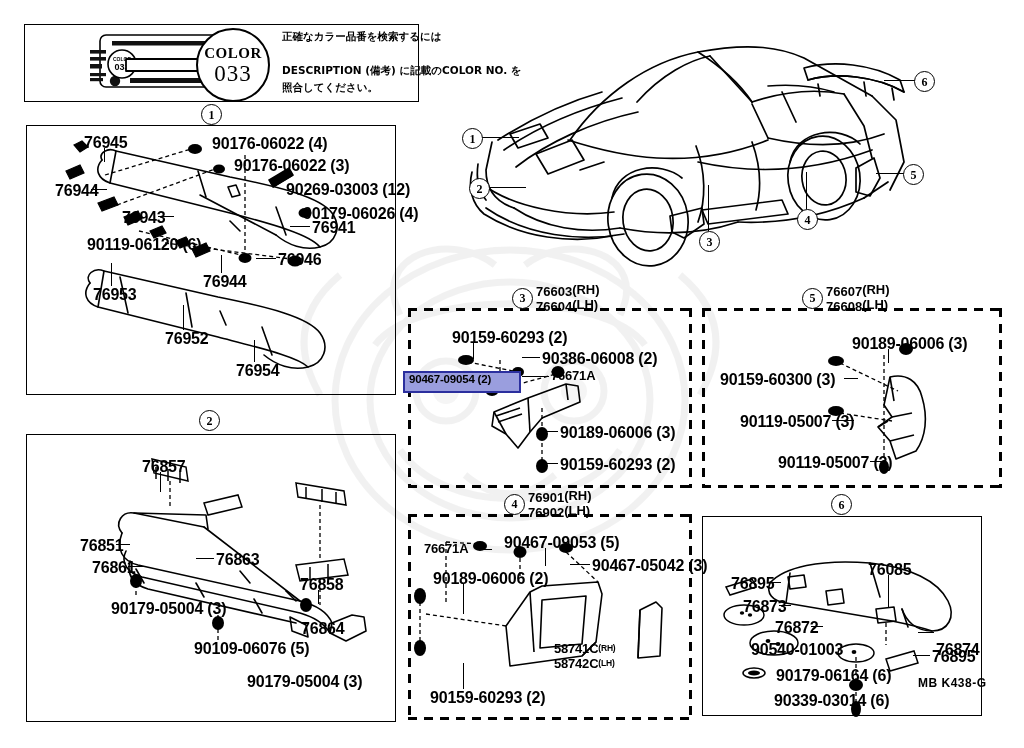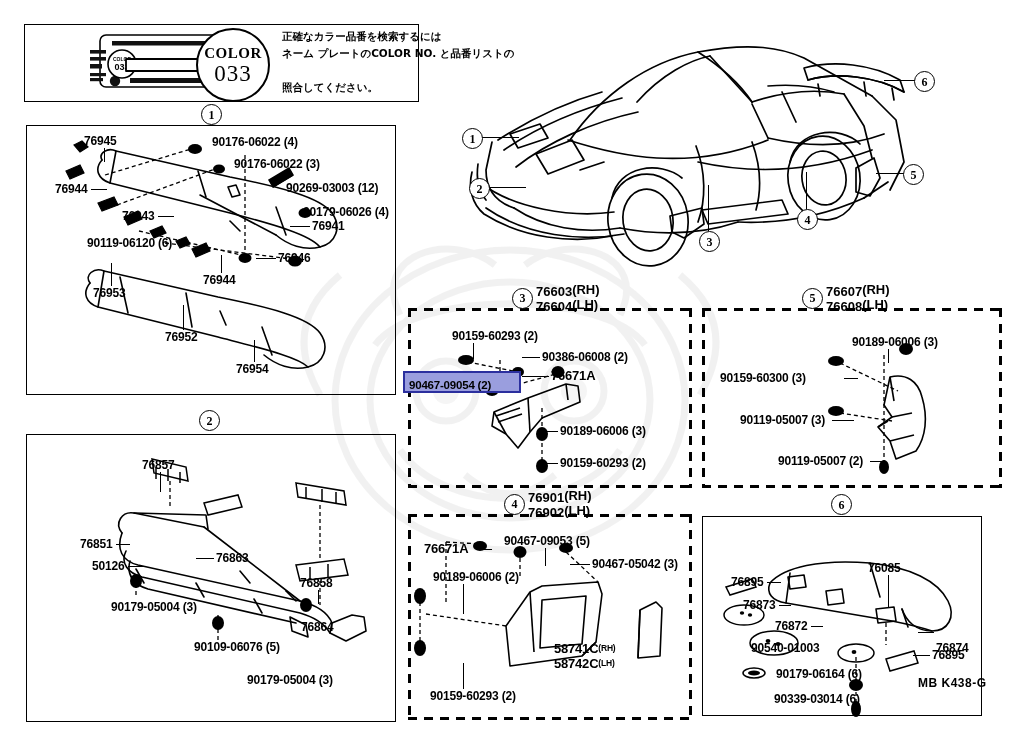--- a/index.html
+++ b/index.html
@@ -28,21 +28,21 @@
       repeating-linear-gradient(180deg,#000 0 9px,transparent 9px 16px),
       repeating-linear-gradient(180deg,#000 0 9px,transparent 9px 16px);
     background-size:100% 3px,100% 3px,3px 100%,3px 100%;
     background-position:0 0,0 100%,0 0,100% 0;
     background-repeat:no-repeat;
   }
 
   
   .lbl{
     position:absolute;white-space:nowrap;z-index:6;
-    font-size:12px;font-weight:700;letter-spacing:-.2px;
+    font-size:16px;font-weight:700;letter-spacing:-.2px;
     font-family:"Liberation Sans","DejaVu Sans",sans-serif;
   }
   .lbl.big{font-size:13px;}
   .sfx{font-size:8.5px;font-weight:700;vertical-align:2px;}
 
   
   .circ{
     position:absolute;z-index:7;width:19px;height:19px;border:1.7px solid #000;
     border-radius:50%;display:flex;align-items:center;justify-content:center;
     font-size:12px;font-weight:700;line-height:1;background:#fff;
@@ -59,21 +59,21 @@
   .ldr.h{height:1.4px;}
   .ldr.v{width:1.4px;}
 
   
   .hw{position:absolute;z-index:6;}
 
   
   .highlight{
     position:absolute;z-index:8;box-sizing:border-box;
     border:2px solid #2b2f9e;
-    display:flex;align-items:flex-end;
+    display:flex;align-items:flex-start;
   }
   .highlight .htxt{
     font-size:11.5px;font-weight:700;padding-left:4px;letter-spacing:-.2px;
     white-space:nowrap;
   }
 
   
   .notebox{position:absolute;border:1.5px solid #000;box-sizing:border-box;z-index:3;}
   .jp{
     position:absolute;z-index:6;white-space:nowrap;font-weight:700;
@@ -146,21 +146,21 @@
       <path d="M66 28 L178 28 L178 21 L200 34 L178 47 L178 40 L66 40 Z" fill="#fff" stroke="#000" stroke-width="1.8" stroke-linejoin="round"></path>
     </svg>
   </div>
 
   <div class="colorcircle" style="left:196px;top:28px;width:70px;height:70px;">
     <span class="c1">COLOR</span>
     <span class="c2">033</span>
   </div>
 
   <div class="jp" style="left:282px;top:30px;font-size:10.5px;">正確なカラー品番を検索するには</div>
-  <div class="jp" style="left:282px;top:47px;font-size:10.5px;">ネーム プレートのCOLOR NO. と品番リストの</div>
+  <div class="jp" style="left:282px;top:64px;font-size:10.5px;">DESCRIPTION (備考) に記載のCOLOR NO. を</div>
   <div class="jp" style="left:282px;top:81px;font-size:10.5px;">照合してください。</div>
 
   <div class="circ" style="left:201px;top:104px;">1</div>
 
   <div class="hw" style="left:452px;top:22px;">
     <svg width="500" height="260" viewBox="0 0 500 260">
       <g fill="none" stroke="#000" stroke-width="1.7" stroke-linejoin="round" stroke-linecap="round">
 
         <path d="M118 118 C150 72,196 40,246 30 C300 20,330 26,352 36 L420 74"></path>
         <path d="M246 30 C268 44,288 62,300 80"></path>
@@ -389,21 +389,21 @@
 
   <div class="lbl" style="left:216px;top:551px;">76863</div>
   <div class="ldr h" style="left:196px;top:558px;width:18px;"></div>
 
   <div class="lbl" style="left:300px;top:576px;">76858</div>
   <div class="ldr v" style="left:318px;top:590px;height:14px;"></div>
 
   <div class="lbl" style="left:80px;top:537px;">76851</div>
   <div class="ldr h" style="left:116px;top:544px;width:14px;"></div>
 
-  <div class="lbl" style="left:92px;top:559px;">50126</div>
+  <div class="lbl" style="left:92px;top:559px;">76861</div>
   <div class="ldr h" style="left:128px;top:566px;width:16px;"></div>
 
   <div class="lbl" style="left:111px;top:600px;">90179-05004 (3)</div>
   <div class="lbl" style="left:194px;top:640px;">90109-06076 (5)</div>
   <div class="lbl" style="left:301px;top:620px;">76864</div>
   <div class="lbl" style="left:247px;top:673px;">90179-05004 (3)</div>
 
   <div class="phead" style="left:512px;top:283px;">
     <div class="circ" style="position:relative;left:0;top:0;">3</div>
     <div class="nums">

